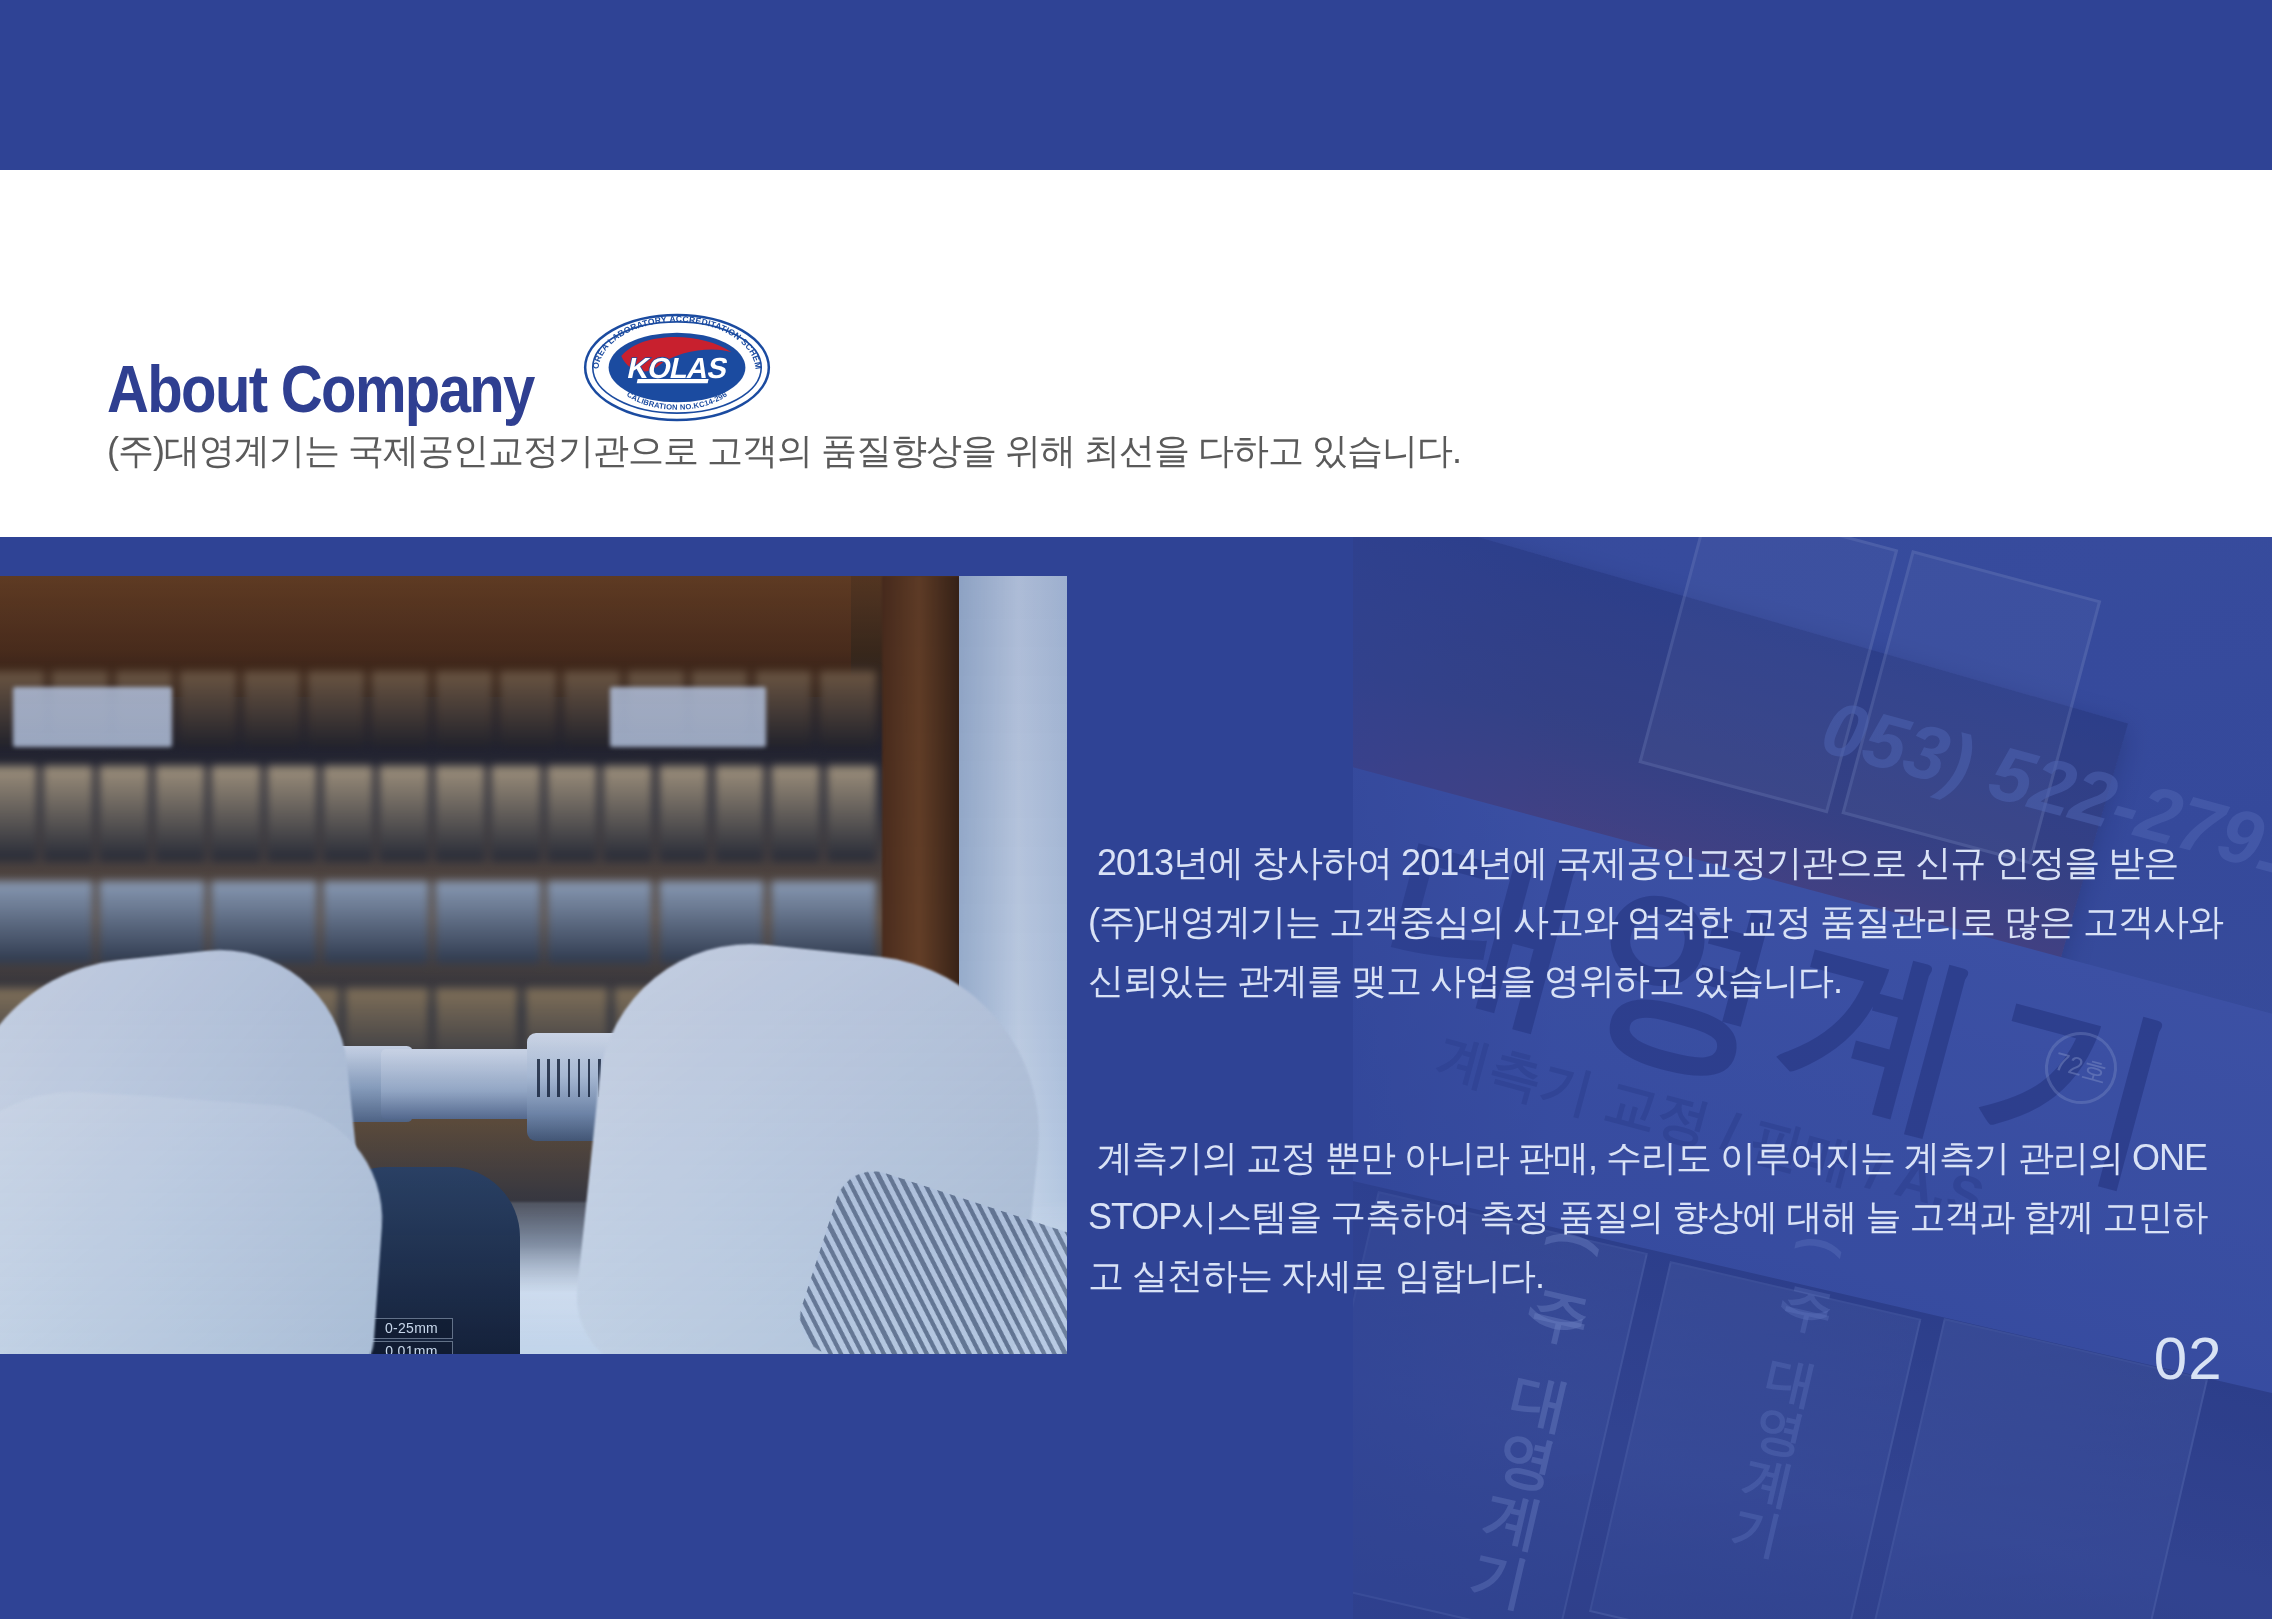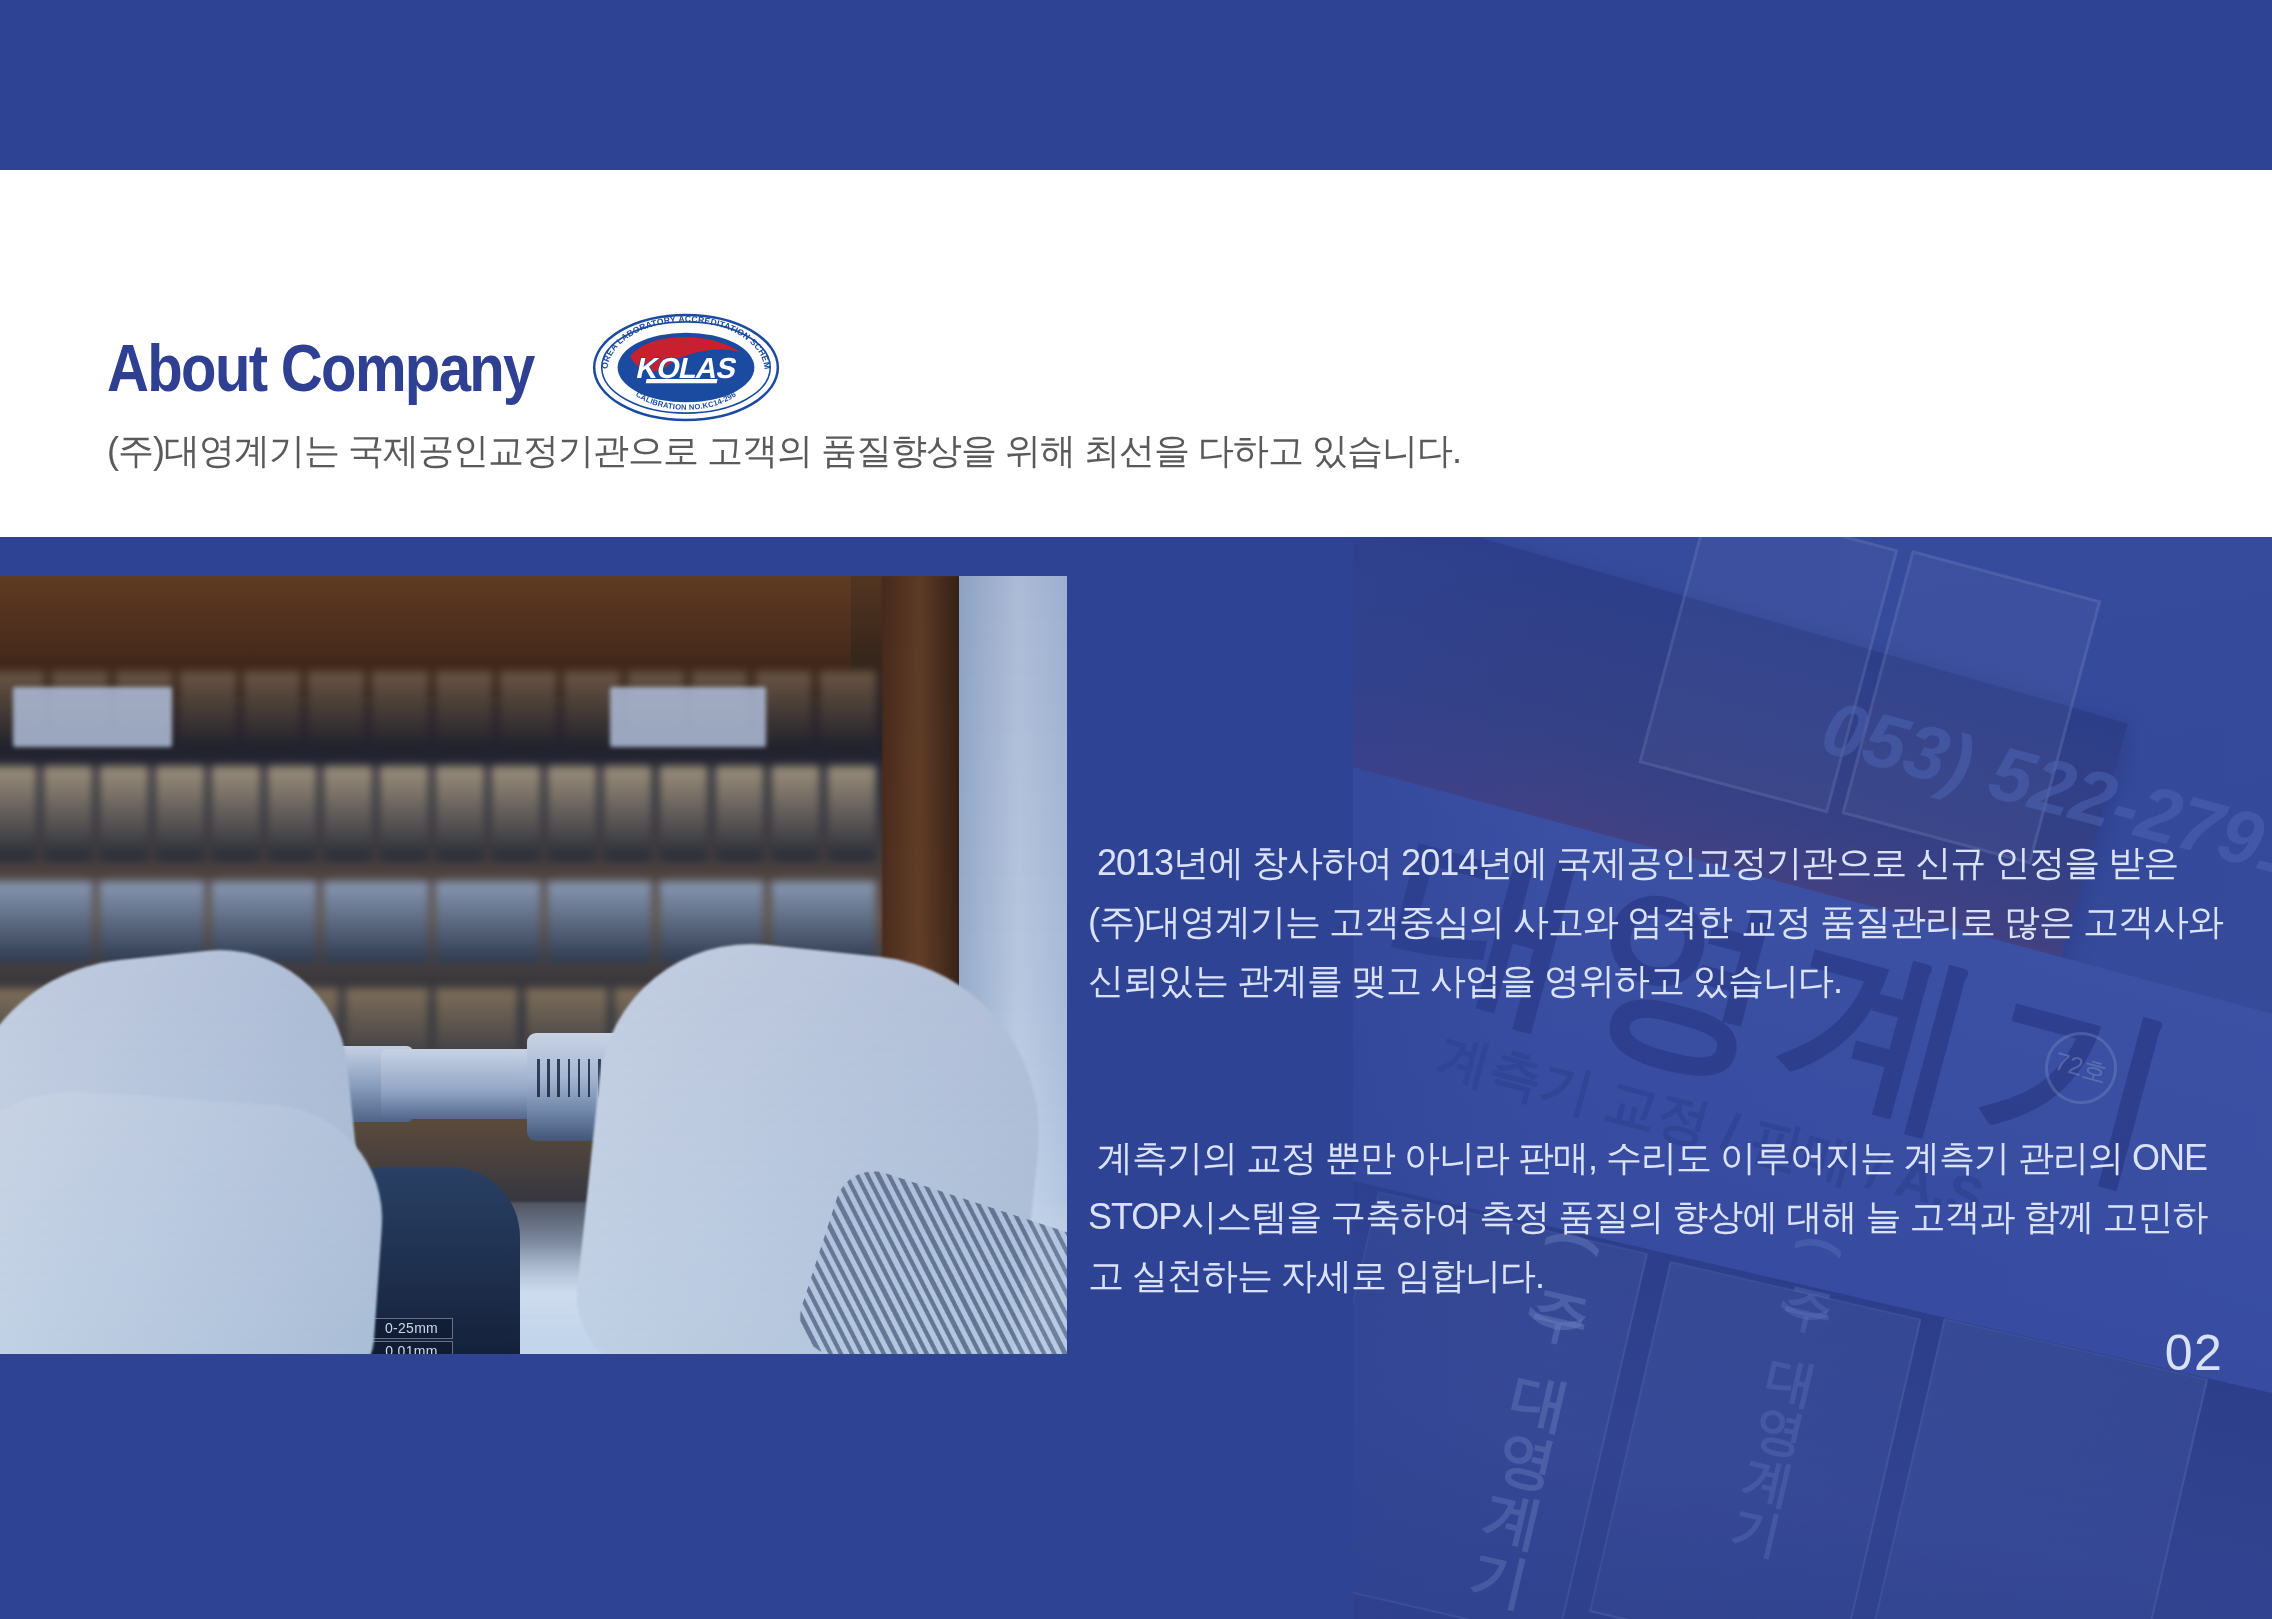--- a/index.html
+++ b/index.html
@@ -38,22 +38,22 @@
     width: 2273px;
     height: 366px;
     background: #ffffff;
   }
 
   .title-row {
     position: absolute;
     left: 107px;
     top: 143px;
     display: flex;
-    align-items: center;
-    gap: 21px;
+    align-items: flex-end;
+    gap: 12px;
   }
 
   .page-title {
     font-family: "Liberation Sans", sans-serif;
     font-weight: bold;
     font-size: 66px;
     line-height: 1;
     letter-spacing: -1.9px;
     color: #2F3F91;
     transform: scaleX(0.88);
@@ -407,21 +407,21 @@
     font-family: "Liberation Sans", sans-serif;
     white-space: pre-wrap;
   }
   .body-text p { margin: 0; }
 
   
   .page-num {
     position: absolute;
     right: 50px;
     top: 787px;
-    font-size: 50px;
+    font-size: 60px;
     color: #D8E2F4;
     letter-spacing: 1.3px;
     font-family: "Liberation Sans", sans-serif;
   }
 </style>
 </head>
 <body>
 
 <div class="slide">
 

